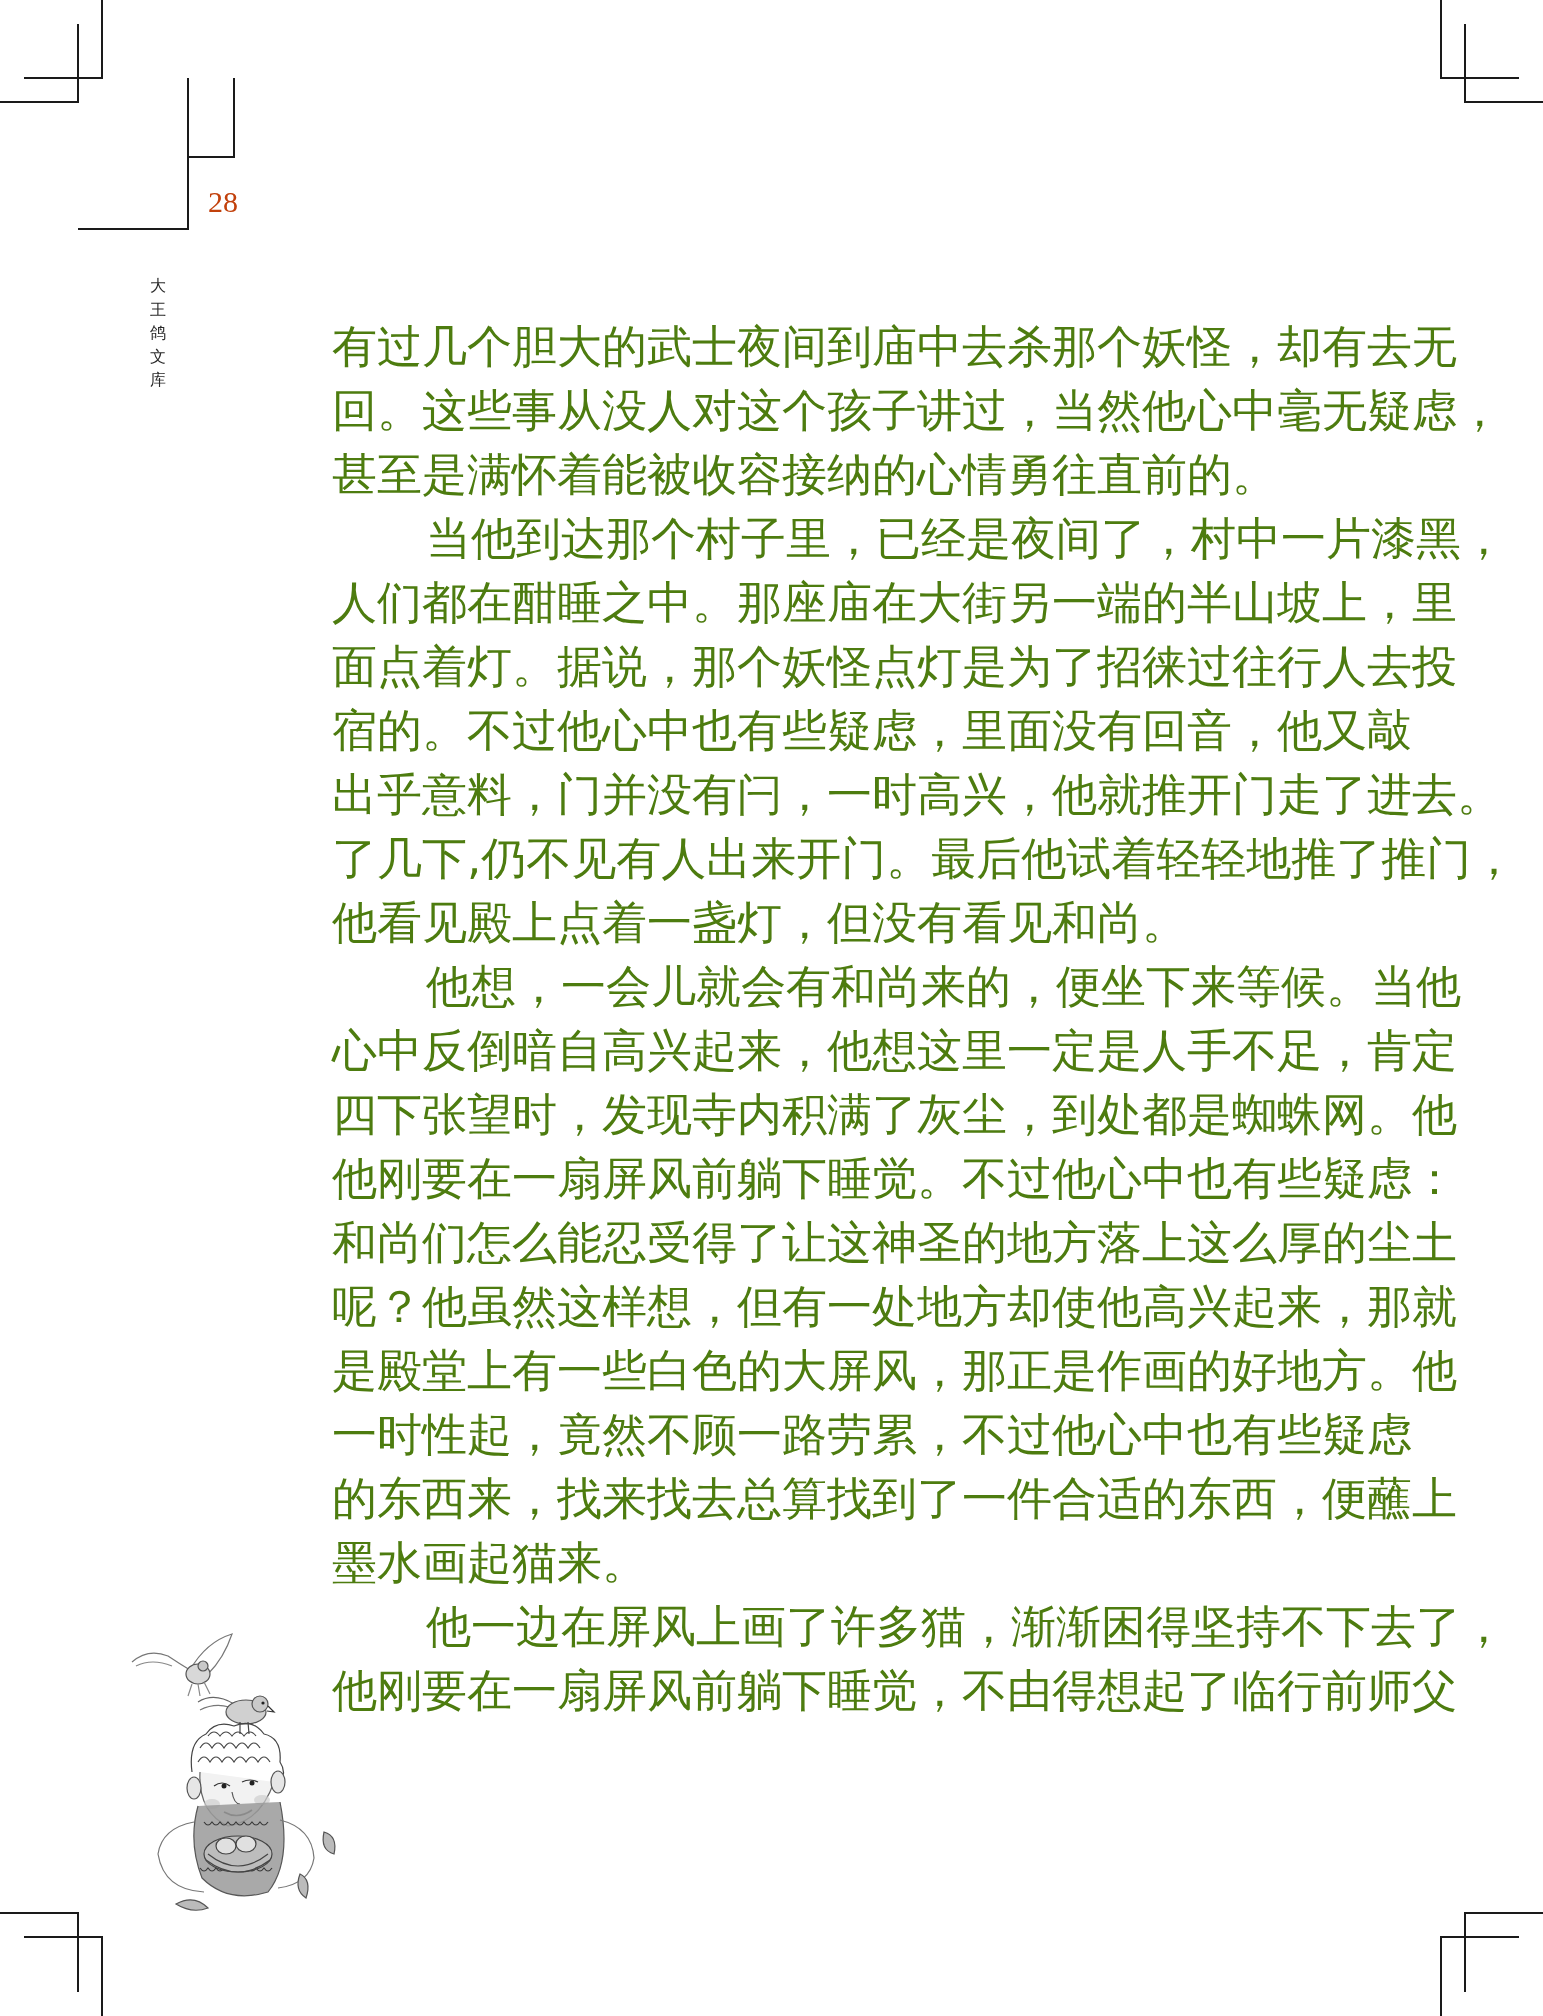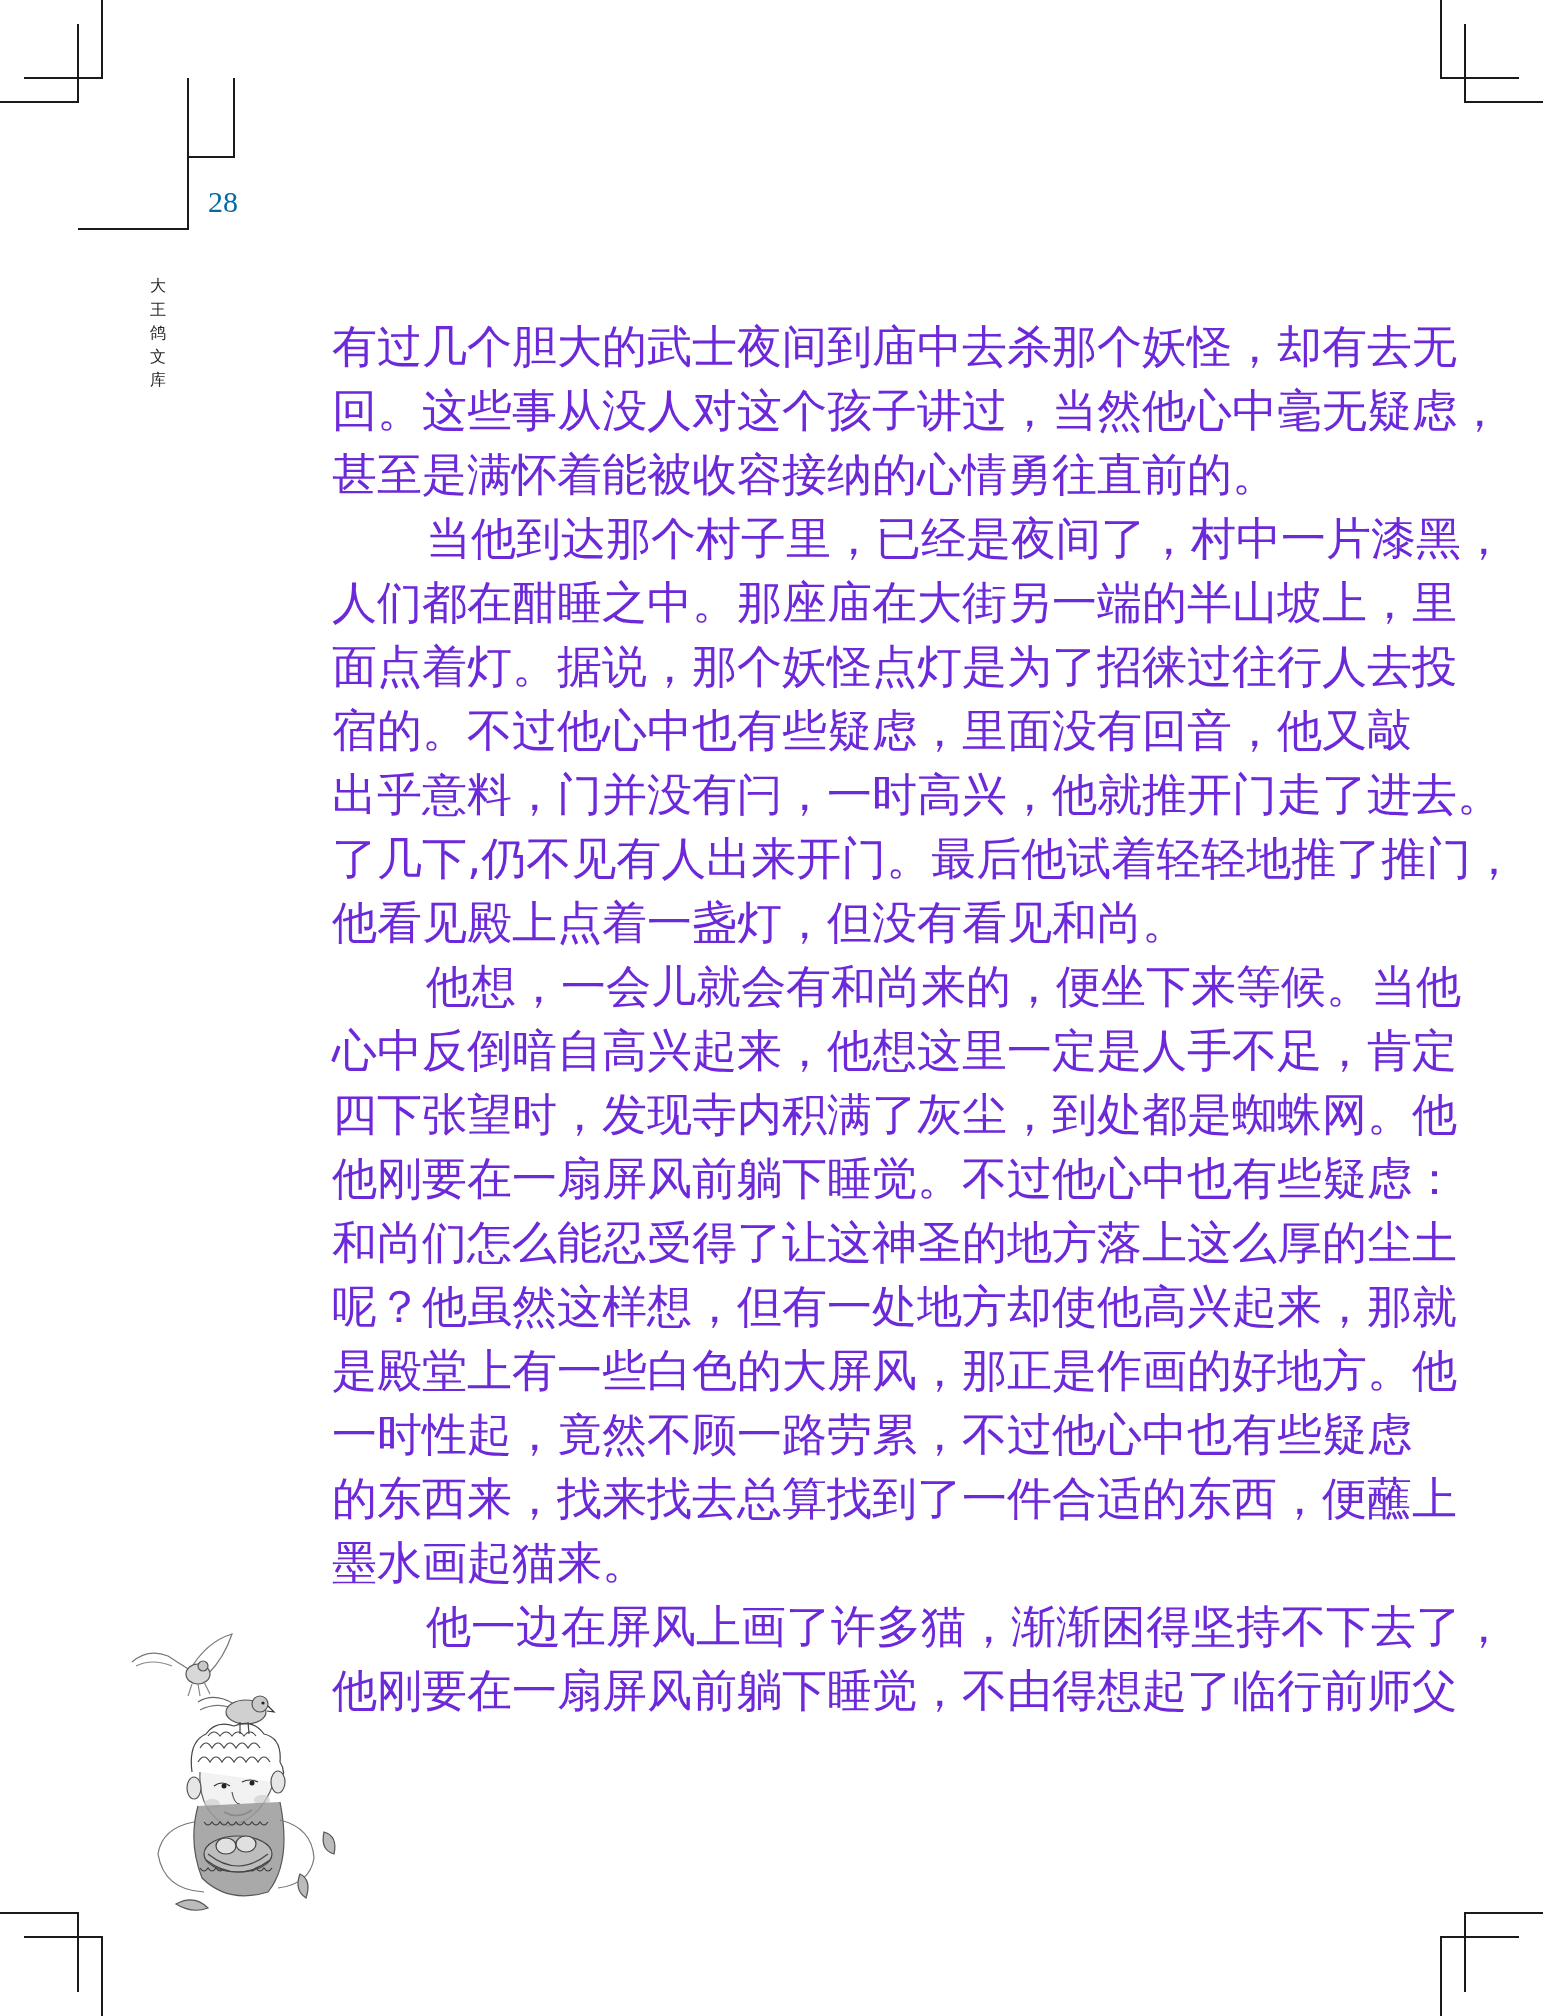--- a/index.html
+++ b/index.html
@@ -8,35 +8,35 @@
     position: relative; overflow: hidden;
     font-family: "DejaVu Sans", "Liberation Sans", sans-serif;
     color: #1e1e1e;
   }
   .ln { position: absolute; background: #1a1a1a; }
   .h { height: 2px; }
   .v { width: 2px; }
   .page-number {
     position: absolute; left: 208px; top: 186px;
     font-family: "Liberation Serif", "DejaVu Serif", serif;
-    font-size: 30px; color: #0369a1; line-height: 32px;
+    font-size: 30px; color: #c2410c; line-height: 32px;
   }
   .series-title {
     position: absolute; left: 146px; top: 274px; width: 24px;
     font-size: 16px; line-height: 23.6px; color: #2a2a2a;
     text-align: center; word-break: break-all;
   }
   .body-text {
     position: absolute; left: 332px; top: 315px; width: 862px;
   }
   .line {
     display: block; height: 64px; line-height: 64px;
     font-size: 45px; white-space: nowrap; overflow: visible;
     text-align: justify; text-align-last: justify;
-    color: #6d28d9;
+    color: #4d7c0f;
   }
   .line.last { text-align-last: left; }
   .line.indent { padding-left: 94px; }
   .illustration { position: absolute; left: 128px; top: 1622px; width: 220px; height: 292px; }
 </style>
 </head>
 <body>
 
 <div class="ln v" style="left:101px;top:0;height:79px;"></div>
 <div class="ln h" style="left:24px;top:77px;width:79px;"></div>

